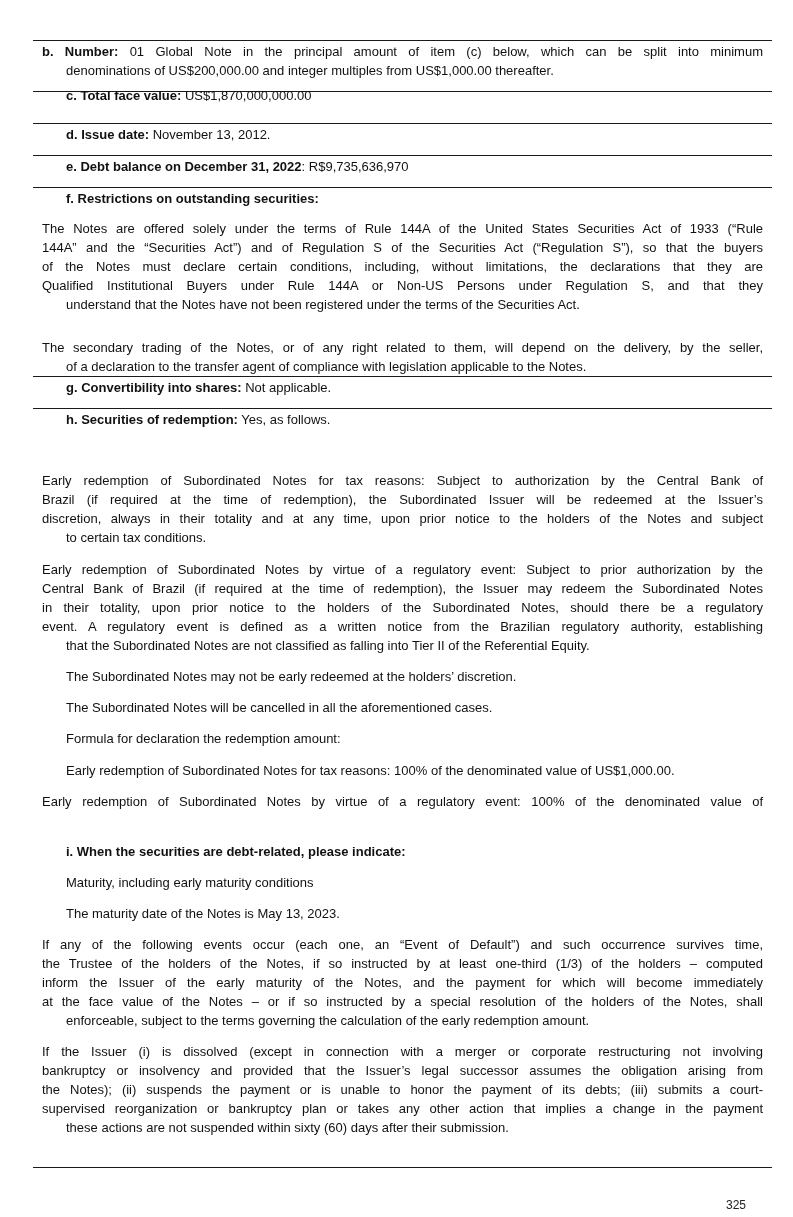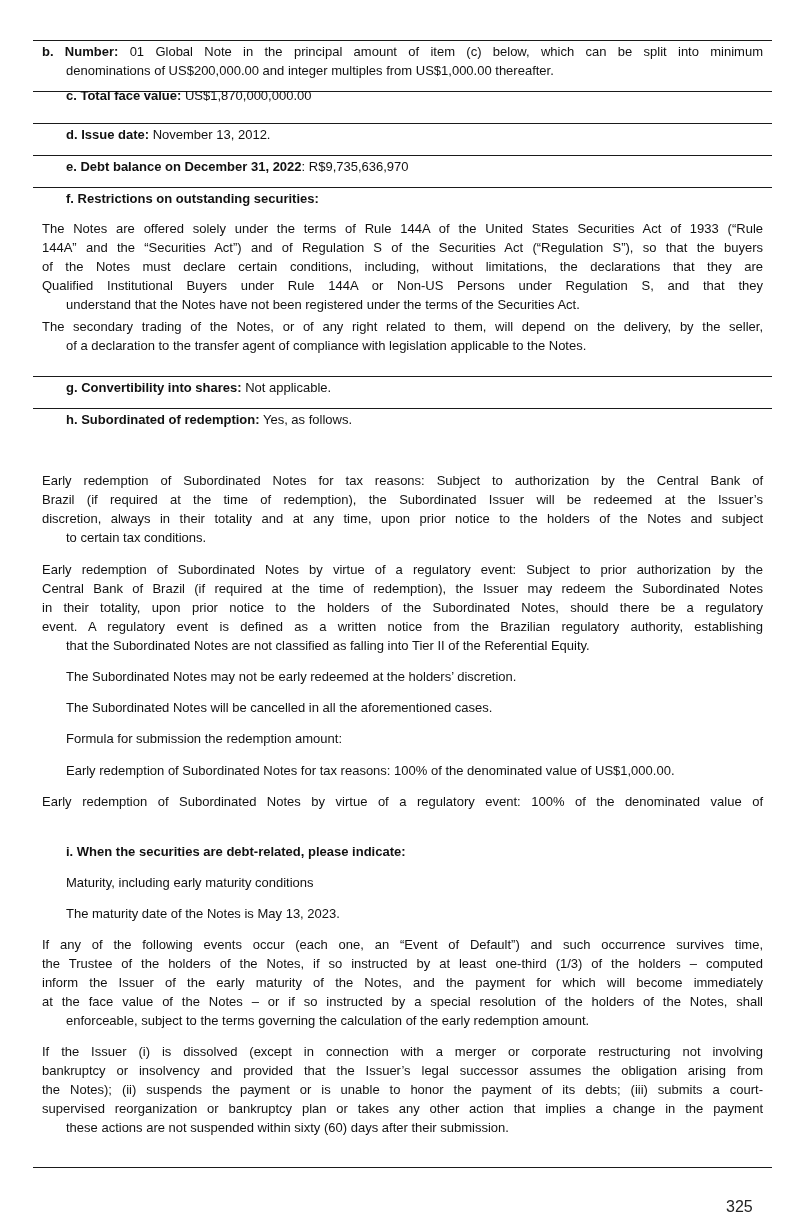--- a/index.html
+++ b/index.html
@@ -6,21 +6,21 @@
   body { width: 793px; height: 1217px; position: relative; overflow: hidden;
          font-family: "Liberation Sans", sans-serif; color: #111111; }
   .page { position: absolute; left: 0; top: 0; width: 793px; height: 1217px; }
   .rule { position: absolute; left: 33px; width: 739px; height: 0; border-top: 1.3px solid #1a1a1a; }
   .blk { position: absolute; left: 42px; width: 721px; font-size: 13px; line-height: 19px; }
   .ln { display: block; text-align: justify; text-align-last: justify; white-space: nowrap; height: 19px; overflow: visible; }
   .ln.last { text-align-last: left; margin-left: 24px; }
   .ln > span.fit { display: inline-block; width: 721px; text-align: justify; text-align-last: justify; }
   .ln.last > span.fit { text-align-last: left; }
   b { font-weight: bold; }
-  .pageno { position: absolute; left: 726px; top: 1198px; font-size: 16px; color: #222; }
+  .pageno { position: absolute; left: 726px; top: 1198px; font-size: 12px; color: #222; }
 </style>
 </head>
 <body>
 
 <div class="page">
 
   <div class="rule" style="top:40px"></div>
   <div class="rule" style="top:91px"></div>
   <div class="rule" style="top:123px"></div>
   <div class="rule" style="top:155px"></div>
@@ -49,31 +49,31 @@
   <div class="blk" style="top:189px">
     <span class="ln last"><b>f. Restrictions on outstanding securities:</b></span>
   </div>
   <div class="blk" style="top:219px">
     <span class="ln"><span class="fit">The Notes are offered solely under the terms of Rule 144A of the United States Securities Act of 1933 (“Rule</span></span>
     <span class="ln"><span class="fit">144A” and the “Securities Act”) and of Regulation S of the Securities Act (“Regulation S”), so that the buyers</span></span>
     <span class="ln"><span class="fit">of the Notes must declare certain conditions, including, without limitations, the declarations that they are</span></span>
     <span class="ln"><span class="fit">Qualified Institutional Buyers under Rule 144A or Non-US Persons under Regulation S, and that they</span></span>
     <span class="ln last"><span class="fit">understand that the Notes have not been registered under the terms of the Securities Act.</span></span>
   </div>
-  <div class="blk" style="top:317px">
+  <div class="blk" style="top:338px">
     <span class="ln"><span class="fit">The secondary trading of the Notes, or of any right related to them, will depend on the delivery, by the seller,</span></span>
     <span class="ln last"><span class="fit">of a declaration to the transfer agent of compliance with legislation applicable to the Notes.</span></span>
   </div>
 
   <div class="blk" style="top:378px">
     <span class="ln last"><b>g. Convertibility into shares:</b><span> Not applicable.</span></span>
   </div>
 
   <div class="blk" style="top:410px">
-    <span class="ln last"><b>h. Subordinated of redemption:</b><span> Yes, as follows.</span></span>
+    <span class="ln last"><b>h. Securities of redemption:</b><span> Yes, as follows.</span></span>
   </div>
   <div class="blk" style="top:471px">
     <span class="ln"><span class="fit">Early redemption of Subordinated Notes for tax reasons: Subject to authorization by the Central Bank of</span></span>
     <span class="ln"><span class="fit">Brazil (if required at the time of redemption), the Subordinated Issuer will be redeemed at the Issuer’s</span></span>
     <span class="ln"><span class="fit">discretion, always in their totality and at any time, upon prior notice to the holders of the Notes and subject</span></span>
     <span class="ln last"><span class="fit">to certain tax conditions.</span></span>
   </div>
   <div class="blk" style="top:560px">
     <span class="ln"><span class="fit">Early redemption of Subordinated Notes by virtue of a regulatory event: Subject to prior authorization by the</span></span>
     <span class="ln"><span class="fit">Central Bank of Brazil (if required at the time of redemption), the Issuer may redeem the Subordinated Notes</span></span>
@@ -81,21 +81,21 @@
     <span class="ln"><span class="fit">event. A regulatory event is defined as a written notice from the Brazilian regulatory authority, establishing</span></span>
     <span class="ln last"><span class="fit">that the Subordinated Notes are not classified as falling into Tier II of the Referential Equity.</span></span>
   </div>
   <div class="blk" style="top:667px">
     <span class="ln last">The Subordinated Notes may not be early redeemed at the holders’ discretion.</span>
   </div>
   <div class="blk" style="top:698px">
     <span class="ln last">The Subordinated Notes will be cancelled in all the aforementioned cases.</span>
   </div>
   <div class="blk" style="top:729px">
-    <span class="ln last">Formula for submission the redemption amount:</span>
+    <span class="ln last">Formula for declaration the redemption amount:</span>
   </div>
   <div class="blk" style="top:761px">
     <span class="ln last">Early redemption of Subordinated Notes for tax reasons: 100% of the denominated value of US$1,000.00.</span>
   </div>
   <div class="blk" style="top:792px">
     <span class="ln"><span class="fit">Early redemption of Subordinated Notes by virtue of a regulatory event: 100% of the denominated value of</span></span>
   </div>
 
   <div class="blk" style="top:842px">
     <span class="ln last"><b>i. When the securities are debt-related, please indicate:</b></span>

